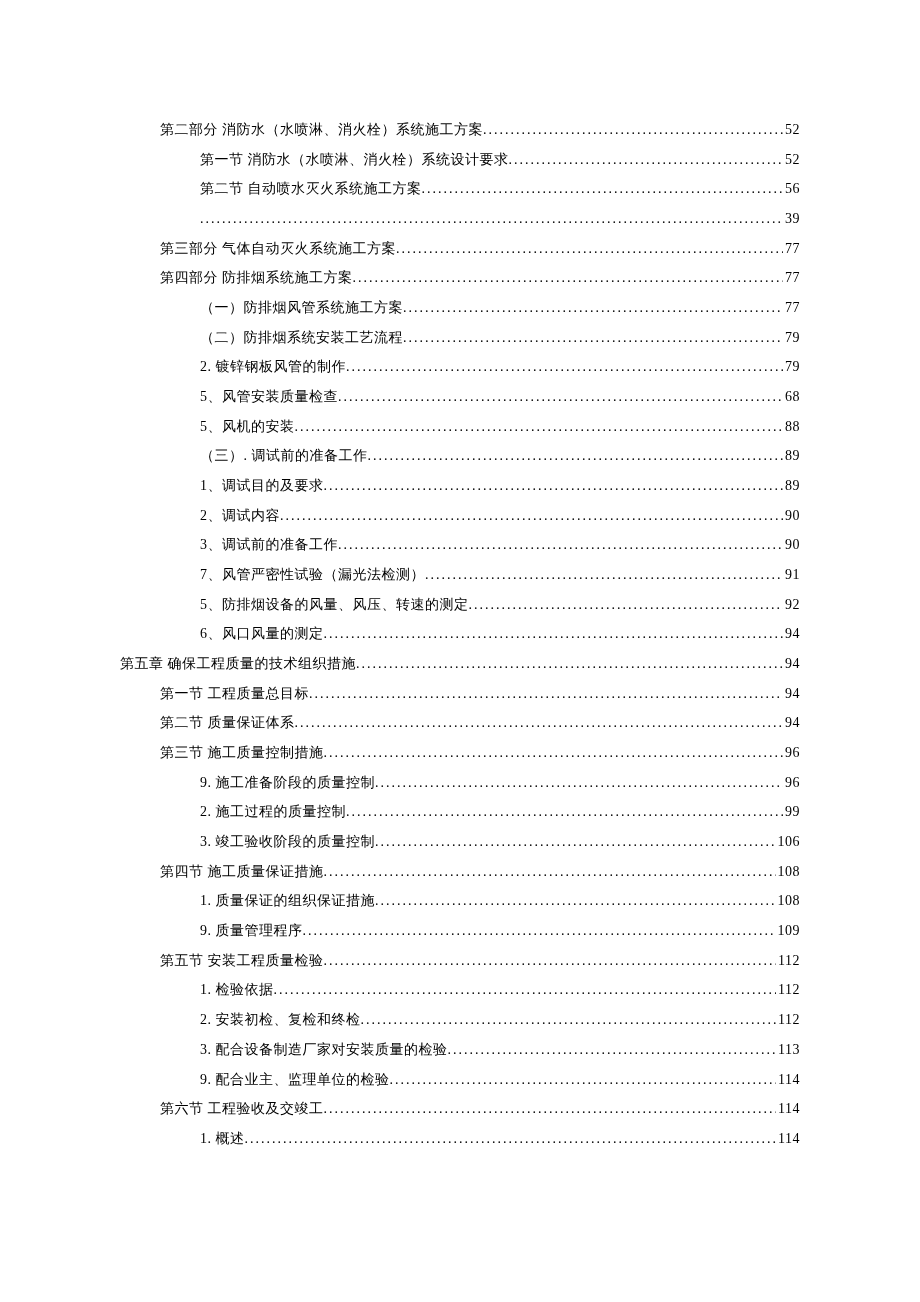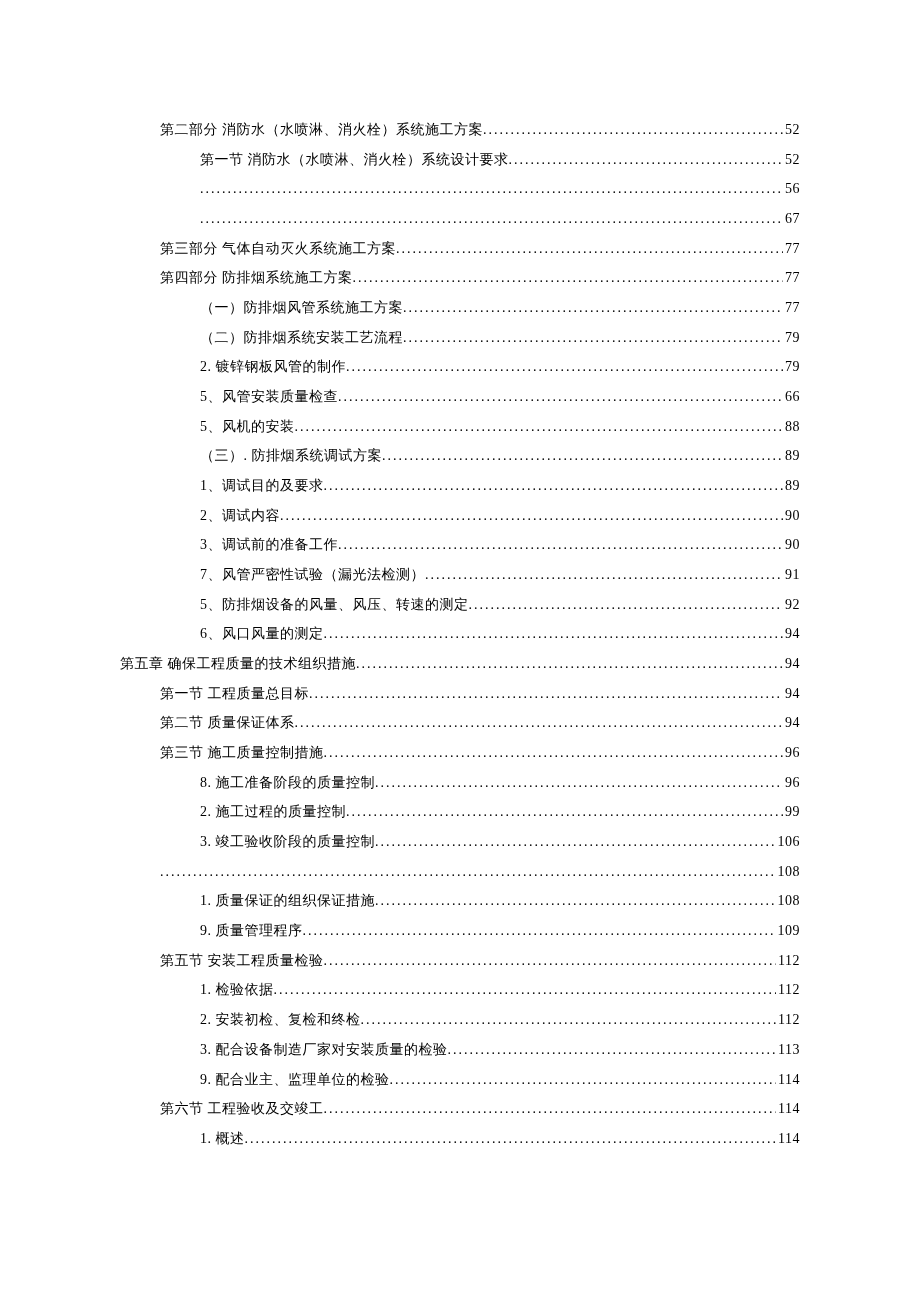--- a/index.html
+++ b/index.html
@@ -51,26 +51,27 @@
       <span class="toc-text">第二部分 消防水（水喷淋、消火栓）系统施工方案</span>
       <span class="toc-dots"></span>
       <span class="toc-page">52</span>
     </div>
     <div class="toc-line lvl2">
       <span class="toc-text">第一节  消防水（水喷淋、消火栓）系统设计要求</span>
       <span class="toc-dots"></span>
       <span class="toc-page">52</span>
     </div>
     <div class="toc-line lvl2">
+      <span class="toc-text">第二节  自动喷水灭火系统施工方案</span>
       <span class="toc-dots"></span>
       <span class="toc-page">56</span>
     </div>
     <div class="toc-line lvl2">
       <span class="toc-dots"></span>
-      <span class="toc-page">67</span>
+      <span class="toc-page">39</span>
     </div>
     <div class="toc-line lvl1">
       <span class="toc-text">第三部分  气体自动灭火系统施工方案</span>
       <span class="toc-dots"></span>
       <span class="toc-page">77</span>
     </div>
     <div class="toc-line lvl1">
       <span class="toc-text">第四部分  防排烟系统施工方案 </span>
       <span class="toc-dots"></span>
       <span class="toc-page">77</span>
@@ -86,29 +87,29 @@
       <span class="toc-page">79</span>
     </div>
     <div class="toc-line lvl2">
       <span class="toc-text">2.  镀锌钢板风管的制作 </span>
       <span class="toc-dots"></span>
       <span class="toc-page">79</span>
     </div>
     <div class="toc-line lvl2">
       <span class="toc-text">5、风管安装质量检查 </span>
       <span class="toc-dots"></span>
-      <span class="toc-page">66</span>
+      <span class="toc-page">68</span>
     </div>
     <div class="toc-line lvl2">
       <span class="toc-text">5、风机的安装 </span>
       <span class="toc-dots"></span>
       <span class="toc-page">88</span>
     </div>
     <div class="toc-line lvl2">
-      <span class="toc-text">（三）. 防排烟系统调试方案 </span>
+      <span class="toc-text">（三）. 调试前的准备工作 </span>
       <span class="toc-dots"></span>
       <span class="toc-page">89</span>
     </div>
     <div class="toc-line lvl2">
       <span class="toc-text">1、调试目的及要求 </span>
       <span class="toc-dots"></span>
       <span class="toc-page">89</span>
     </div>
     <div class="toc-line lvl2">
       <span class="toc-text">2、调试内容 </span>
@@ -149,35 +150,36 @@
       <span class="toc-text">第二节  质量保证体系 </span>
       <span class="toc-dots"></span>
       <span class="toc-page">94</span>
     </div>
     <div class="toc-line lvl1">
       <span class="toc-text">第三节  施工质量控制措施 </span>
       <span class="toc-dots"></span>
       <span class="toc-page">96</span>
     </div>
     <div class="toc-line lvl2">
-      <span class="toc-text">8. 施工准备阶段的质量控制 </span>
+      <span class="toc-text">9. 施工准备阶段的质量控制 </span>
       <span class="toc-dots"></span>
       <span class="toc-page">96</span>
     </div>
     <div class="toc-line lvl2">
       <span class="toc-text">2. 施工过程的质量控制 </span>
       <span class="toc-dots"></span>
       <span class="toc-page">99</span>
     </div>
     <div class="toc-line lvl2">
       <span class="toc-text">3. 竣工验收阶段的质量控制 </span>
       <span class="toc-dots"></span>
       <span class="toc-page">106</span>
     </div>
     <div class="toc-line lvl1">
+      <span class="toc-text">第四节  施工质量保证措施 </span>
       <span class="toc-dots"></span>
       <span class="toc-page">108</span>
     </div>
     <div class="toc-line lvl2">
       <span class="toc-text">1. 质量保证的组织保证措施 </span>
       <span class="toc-dots"></span>
       <span class="toc-page">108</span>
     </div>
     <div class="toc-line lvl2">
       <span class="toc-text">9. 质量管理程序 </span>

